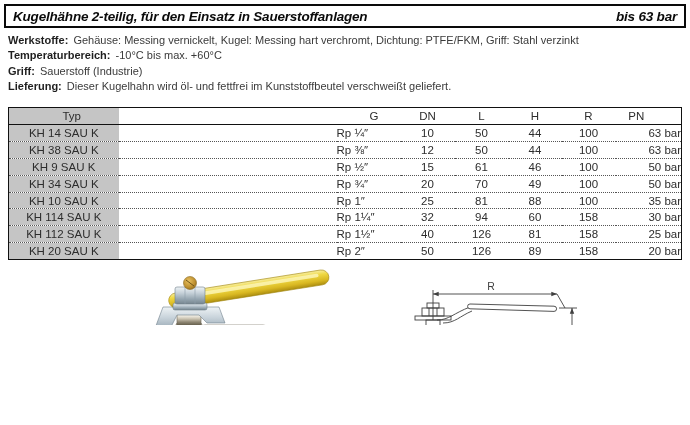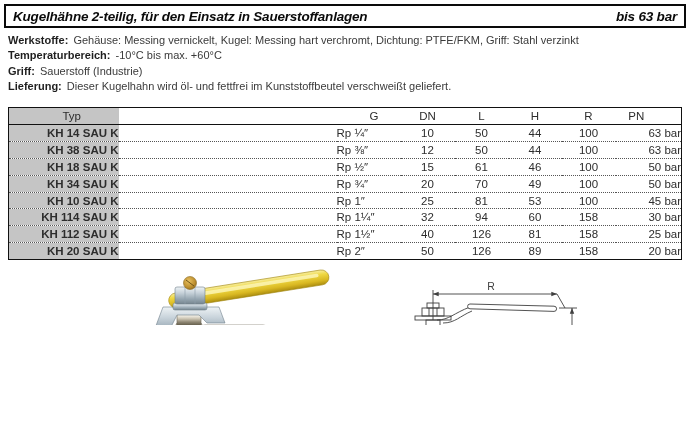--- a/index.html
+++ b/index.html
@@ -22,21 +22,21 @@
   .info b { color:#1f1f1f; margin-right:2px; }
   
   .spec-table-wrap { position:absolute; left:8px; top:107px; }
   table.spec { border-collapse:collapse; table-layout:fixed; width:673px;
                font-size:11.5px; color:#2d2d2d; border:1.5px solid #111;
                background:#fff; }
   table.spec th { font-weight:normal; height:17px; border-bottom:1.5px solid #111;
                   text-align:center; }
   table.spec td { height:16.9px; padding:0; white-space:nowrap; overflow:hidden; }
   table.spec tbody tr:not(:first-child) td { border-top:1px dotted #555; }
-  .c0 { text-align:right; padding-left:5px; background:#c5c5c5;font-weight:bold; }
+  .c0 { text-align:center; padding-left:5px; background:#c5c5c5; }
   th.c0 { text-align:left; padding-left:16px; background:#c5c5c5; }
   .cf { background:#fff; }
   td.c1 { text-align:left; padding-left:6px; }
   th.c1 { text-align:left; padding-left:11px; }
   td.c2, td.c3, td.c4, td.c5 { text-align:center; }
   td.c6 { text-align:right; padding-right:6px; }
   th.c6 { padding-right:24px; }
   
   .photo   { position:absolute; left:85px;  top:265px; width:250px; height:160px; }
   .drawing { position:absolute; left:333px; top:263px; width:357px; height:162px; }
@@ -110,21 +110,21 @@
             <td class="c0">KH 38 SAU K</td>
             <td class="cf"></td>
             <td class="c1">Rp ⅜″</td>
             <td class="c2">12</td>
             <td class="c3">50</td>
             <td class="c4">44</td>
             <td class="c5">100</td>
             <td class="c6">63 bar</td>
           </tr>
           <tr>
-            <td class="c0">KH 18 SAU K</td>
+            <td class="c0">KH 9 SAU K</td>
             <td class="cf"></td>
             <td class="c1">Rp ½″</td>
             <td class="c2">15</td>
             <td class="c3">61</td>
             <td class="c4">46</td>
             <td class="c5">100</td>
             <td class="c6">50 bar</td>
           </tr>
           <tr>
             <td class="c0">KH 34 SAU K</td>
@@ -135,23 +135,23 @@
             <td class="c4">49</td>
             <td class="c5">100</td>
             <td class="c6">50 bar</td>
           </tr>
           <tr>
             <td class="c0">KH 10 SAU K</td>
             <td class="cf"></td>
             <td class="c1">Rp 1″</td>
             <td class="c2">25</td>
             <td class="c3">81</td>
-            <td class="c4">53</td>
-            <td class="c5">100</td>
-            <td class="c6">45 bar</td>
+            <td class="c4">88</td>
+            <td class="c5">100</td>
+            <td class="c6">35 bar</td>
           </tr>
           <tr>
             <td class="c0">KH 114 SAU K</td>
             <td class="cf"></td>
             <td class="c1">Rp 1¼″</td>
             <td class="c2">32</td>
             <td class="c3">94</td>
             <td class="c4">60</td>
             <td class="c5">158</td>
             <td class="c6">30 bar</td>

